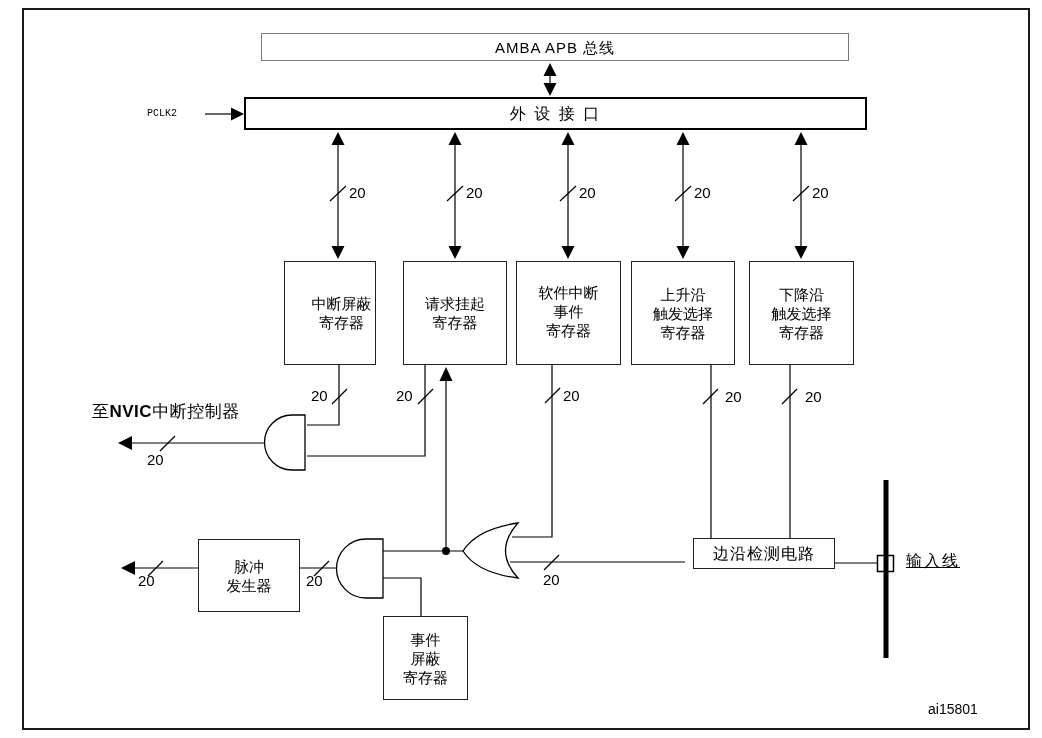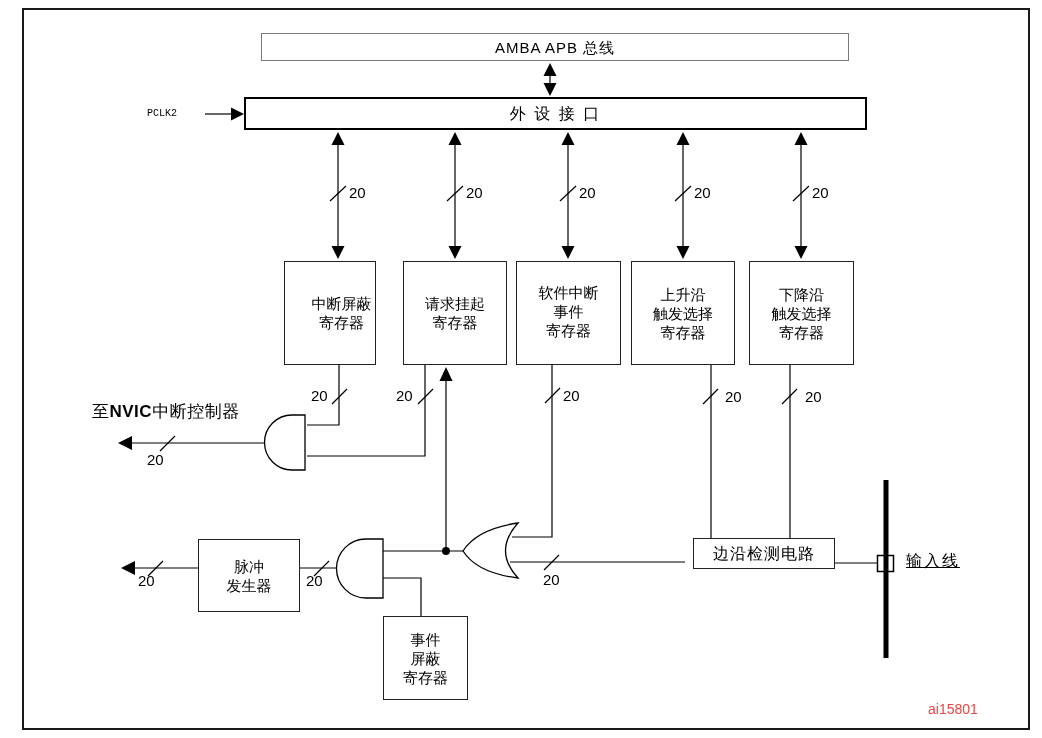--- a/index.html
+++ b/index.html
@@ -24,21 +24,21 @@
   #reg-ftsr{left:749px;width:105px;}
   #pulse-box{left:198px;top:539px;width:102px;height:73px;border:1.5px solid #222;}
   #evmask-box{left:383px;top:616px;width:85px;height:84px;border:1.5px solid #222;}
   #edge-box{left:685px;top:538px;width:142px;height:31px;border:1.5px solid #222;margin-left:8px;}
   #edge-box .txt{font-size:16px;letter-spacing:1px;}
   .lbl{position:absolute;font-size:15px;line-height:15px;white-space:nowrap;}
   #pclk-label{left:147px;top:106px;font-size:10px;font-family:Liberation Mono, monospace;}
   #nvic-label{left:92px;top:404px;font-size:17px;letter-spacing:0.5px;}
   #nvic-label b{font-weight:bold;}
   #input-label{left:906px;top:553px;font-size:16px;letter-spacing:2px;text-decoration:underline;}
-  #fig-id{left:928px;top:702px;font-size:14px;color:#ef4444;}
+  #fig-id{left:928px;top:702px;font-size:14px;color:#000000;}
   .bw{font-size:15px;}
 </style>
 </head>
 <body>
 
 <div id="canvas">
   <div id="frame"></div>
 
   <svg class="layer" viewBox="0 0 1042 738">
     <g stroke="#000" stroke-width="1.2" fill="none">

